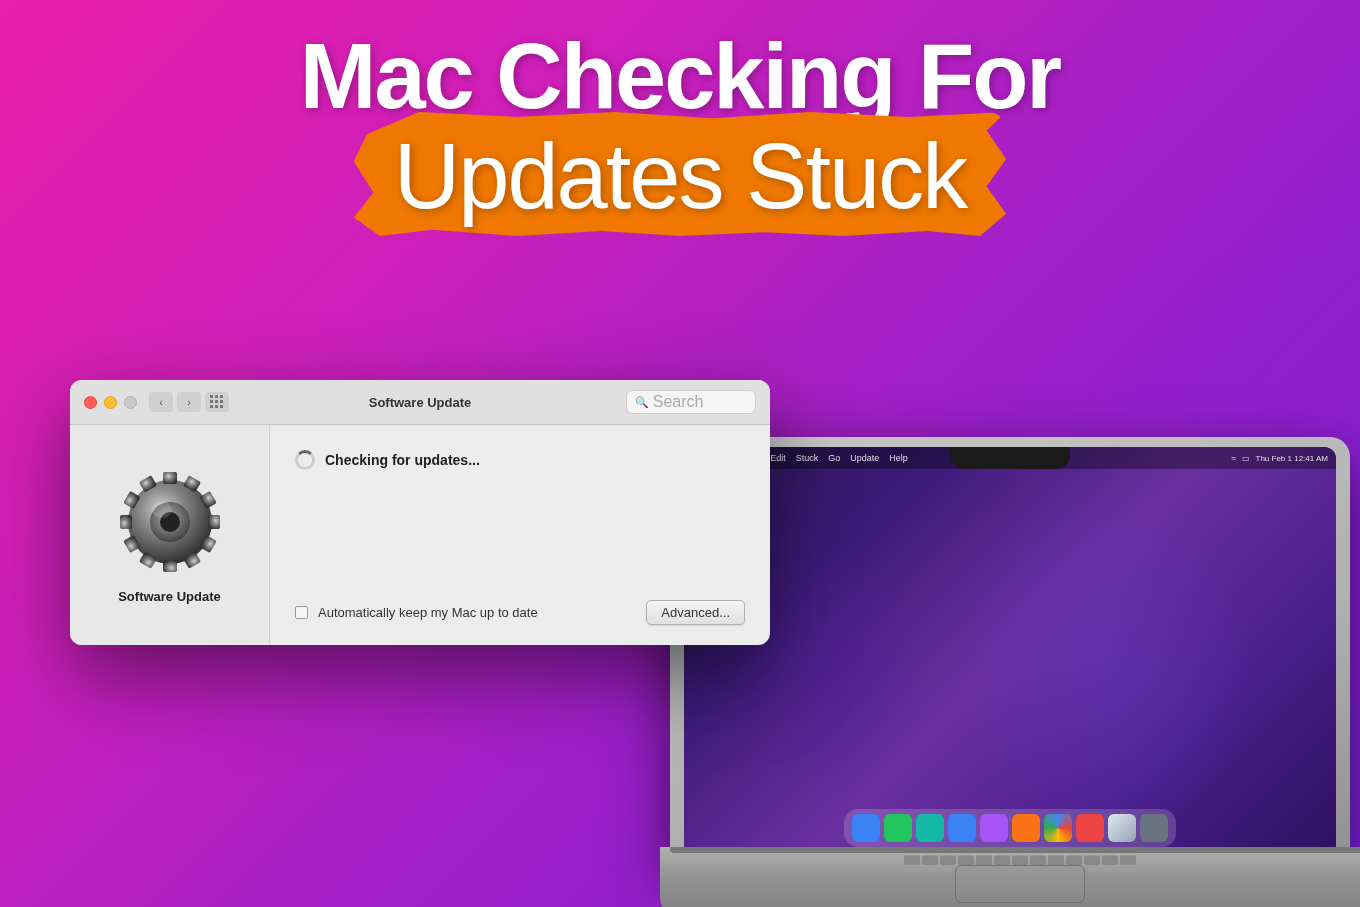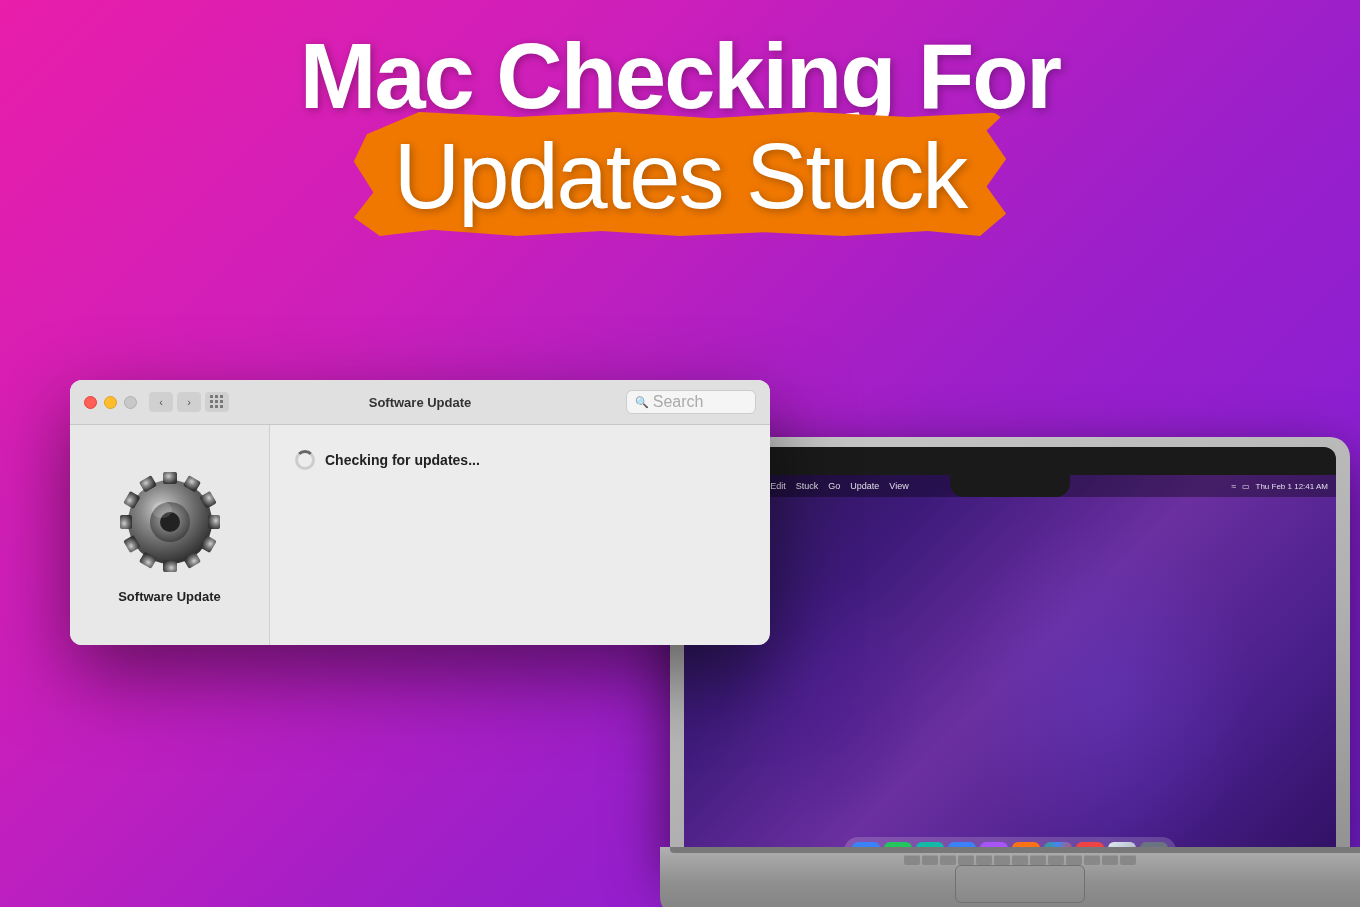--- a/index.html
+++ b/index.html
@@ -326,21 +326,20 @@
       border-radius: 12px 12px 4px 4px;
       overflow: hidden;
     }
 
     .macbook-screen {
       width: 100%;
       height: 100%;
       background: linear-gradient(135deg, #2c1654 0%, #3d1a7a 25%, #6b2fa0 50%, #4a1f8c 75%, #2e1060 100%);
       position: relative;
       overflow: hidden;
-      margin-top: 28px;
     }
 
     
     .notch {
       position: absolute;
       top: 0;
       left: 50%;
       transform: translateX(-50%);
       width: 120px;
       height: 22px;
@@ -601,20 +600,25 @@
         </svg>
       </div>
       <div class="sidebar-label">Software Update</div>
     </div>
 
     <div class="main-content">
       <div class="checking-row">
         <div class="spinner"></div>
         <span class="checking-text">Checking for updates...</span>
       </div>
+      <div class="bottom-bar">
+        <div class="checkbox-square"></div>
+        <span class="auto-update-label">Automatically keep my Mac up to date</span>
+        <button class="advanced-btn">Advanced...</button>
+      </div>
     </div>
   </div>
 </div>
 
 <div class="macbook-container">
 
   <div class="macbook-outer">
     <div class="macbook-screen-bezel">
       <div class="macbook-screen">
 
@@ -622,21 +626,21 @@
 
         <div class="macos-menubar">
           <span class="menubar-apple"></span>
           <div class="menubar-items">
             <span class="menubar-item">Finder</span>
             <span class="menubar-item">File</span>
             <span class="menubar-item">Edit</span>
             <span class="menubar-item">Stuck</span>
             <span class="menubar-item">Go</span>
             <span class="menubar-item">Update</span>
-            <span class="menubar-item">View</span>
+            <span class="menubar-item">Help</span>
           </div>
           <div class="menubar-right">
             <span class="menubar-right-item">≈</span>
             <span class="menubar-right-item">▭</span>
             <span class="menubar-right-item">Thu Feb 1  12:41 AM</span>
           </div>
         </div>
 
         <div class="screen-light1"></div>
         <div class="screen-light2"></div>

